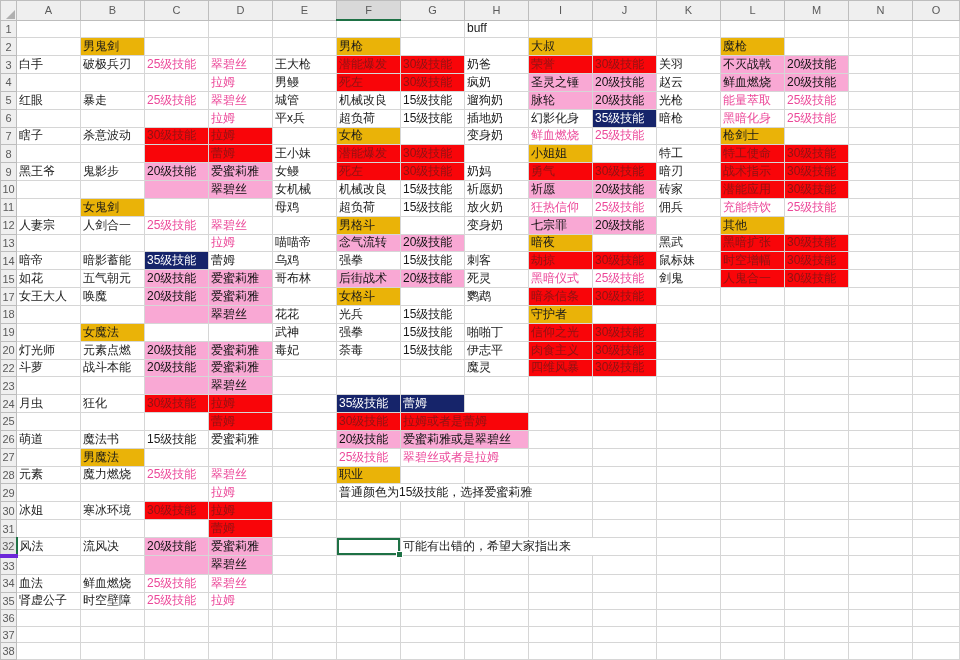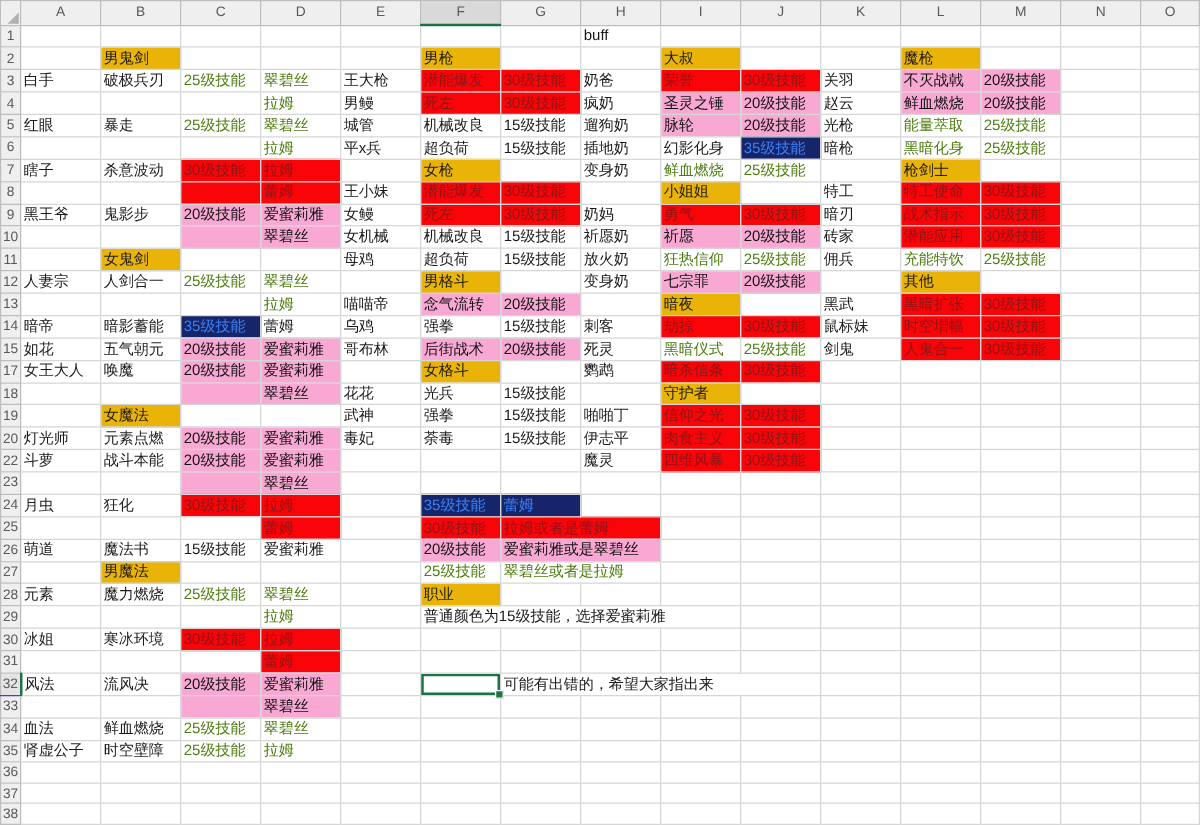--- a/index.html
+++ b/index.html
@@ -6,30 +6,30 @@
   body{font-family:"Liberation Sans","DejaVu Sans",sans-serif;}
   table{border-collapse:collapse;table-layout:fixed;width:960px;height:660px;}
   col.gut{width:16px;} col.std{width:64px;} col.last{width:auto;}
   th,td{border:1px solid #d6d6d6;padding:0 1px 0 2px;font-size:12px;font-weight:normal;
         color:#1a1a1a;text-align:left;vertical-align:middle;white-space:nowrap;overflow:visible;
         line-height:1.1;}
   thead th{height:18px;}
   th.h{background:#efefef;color:#5a5a5a;text-align:center;font-size:11px;
        border:1px solid #bdbdbd;overflow:hidden;padding:0;}
   th.h.hl{background:#d9d9d9;border-bottom:2px solid #1e7145;}
-  th.rh.hl{background:#e5e5e5;border-bottom:1px solid #6d28d9;border-right:2px solid #1e7145;}
+  th.rh.hl{background:#e5e5e5;border-bottom:4px solid #6d28d9;border-right:2px solid #1e7145;}
   th.corner{background:#efefef;border:1px solid #bdbdbd;position:relative;padding:0;}
   th.corner::after{content:"";position:absolute;right:1px;bottom:1px;
        border-style:solid;border-width:0 0 9px 9px;border-color:transparent transparent #b0b0b0 transparent;}
   
   td.s-y{background:#eab308;}
   td.s-r{background:#f90509;color:#8d1414;}
   td.s-g{background:#f9a8d4;color:#111;}
-  td.s-n{background:#16246a;color:#3b82f6;}
-  td.s-rt{color:#4d7c0f;}
+  td.s-n{background:#16246a;color:#ffffff;}
+  td.s-rt{color:#ec4899;}
   td.sel{position:relative;box-shadow:inset 0 0 0 2px #1e7145;}
   td.sel::after{content:"";position:absolute;right:-3px;bottom:-3px;width:5px;height:5px;
        background:#1e7145;border:1px solid #fff;z-index:3;}
 </style>
 </head>
 <body>
 
 <table id="sheet">
   <colgroup id="cols">
       <col class="gut">

